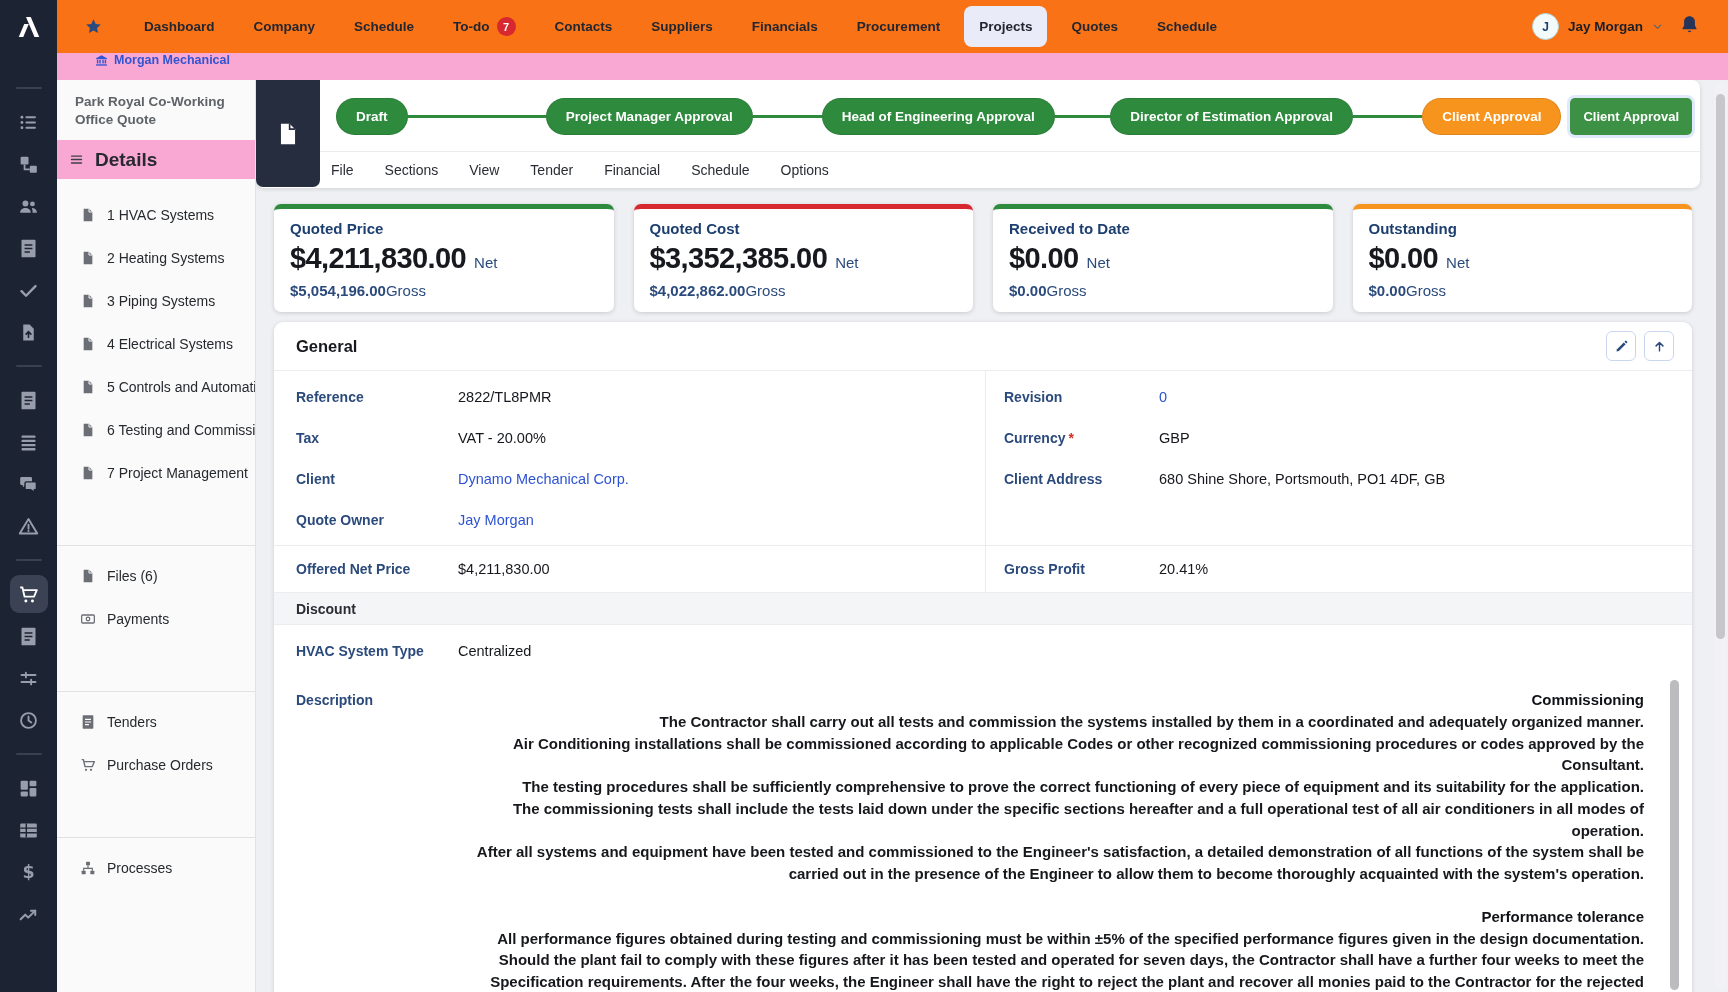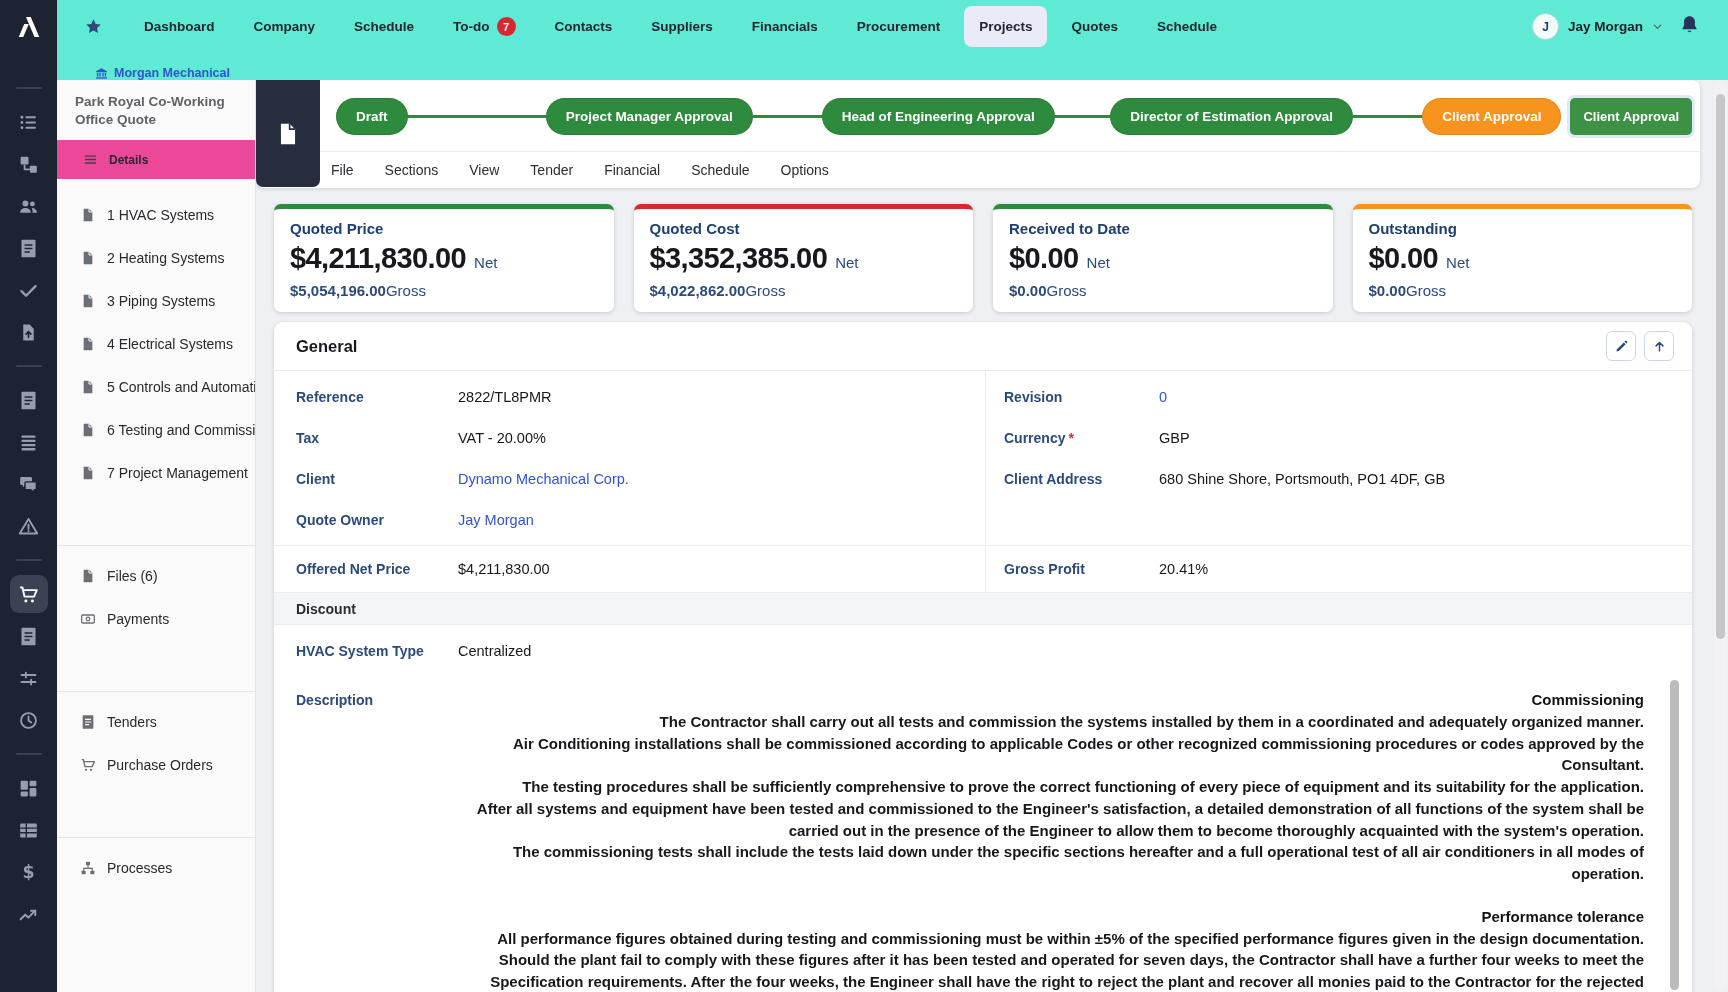--- a/index.html
+++ b/index.html
@@ -6,54 +6,54 @@
   html,body { width:1728px; height:992px; }
   body {
     position:relative; overflow:hidden; background:#eff0f3;
     font-family:"Liberation Sans", sans-serif; color:#17191f;
     -webkit-font-smoothing:antialiased;
   }
   .icon { display:inline-flex; --bg:#ffffff; }
   .icon svg { display:block; }
 
   
-  .topbar { position:absolute; left:0; top:0; width:1728px; height:53px; background:#5eead4; display:flex; align-items:center; z-index:40; }
+  .topbar { position:absolute; left:0; top:0; width:1728px; height:53px; background:#f97316; display:flex; align-items:center; z-index:40; }
   .logo-box { width:57px; height:53px; background:#1c2333; display:flex; align-items:center; justify-content:center; flex:none; }
   .logo-box svg { width:30px; height:30px; }
   .fav-btn { margin-left:27px; display:flex; color:#2c4a7c; }
   .fav-btn svg { width:19px; height:19px; }
   .primary-nav { display:flex; align-items:center; margin-left:26px; gap:9px; height:100%; }
   .nav-item { display:flex; align-items:center; gap:7px; padding:13px 15px; border-radius:8px; font-size:13.5px; font-weight:600; color:#23262e; cursor:pointer; white-space:nowrap; }
   .nav-item.active { background:#e9ecf8; }
   .nav-badge { width:19px; height:19px; border-radius:50%; background:#d7282f; color:#fff; font-size:11px; font-weight:700; display:flex; align-items:center; justify-content:center; }
   .topbar-right { margin-left:auto; display:flex; align-items:center; gap:16px; padding-right:28px; }
   .user-menu { display:flex; align-items:center; gap:9px; cursor:pointer; }
   .avatar { width:27px; height:27px; border-radius:50%; background:#f3fafa; border:1px solid #b5d6d6; color:#1d3f70; font-size:12px; font-weight:700; display:flex; align-items:center; justify-content:center; }
   .user-name { font-size:13.5px; font-weight:600; color:#1b1e26; }
   .chev { color:#5c6068; } .chev svg { width:11px; height:11px; }
   .bell-btn { color:#27345a; cursor:pointer; } .bell-btn svg { width:21px; height:21px; }
 
   
-  .crumbbar { position:absolute; left:57px; top:53px; width:1671px; height:27px; background:#5eead4; display:flex; align-items:flex-end; padding-left:38px; z-index:30; }
+  .crumbbar { position:absolute; left:57px; top:53px; width:1671px; height:27px; background:#f9a8d4; display:flex; align-items:flex-start; padding-left:38px; z-index:30; }
   .crumb-link { display:flex; align-items:center; gap:6px; color:#3354d1; font-size:12.5px; font-weight:600; cursor:pointer; }
   .crumb-link svg { width:13px; height:13px; }
 
   
   .rail { position:absolute; left:0; top:53px; width:57px; height:939px; background:#1c2333; display:flex; flex-direction:column; align-items:center; padding-top:22px; z-index:35; }
   .rail-divider { width:26px; height:2px; border-radius:1px; background:#394050; margin:12px 0; flex:none; }
   .rail-btn { width:38px; height:38px; margin:2px 0; border-radius:9px; display:flex; align-items:center; justify-content:center; color:#989dab; cursor:pointer; flex:none; }
   .rail-btn .icon { --bg:#1c2333; }
   .rail-btn svg { width:21px; height:21px; }
   .rail-btn.active { background:#3b4253; color:#fff; }
   .rail-btn.active .icon { --bg:#3b4253; }
 
   
   .sidebar { position:absolute; left:57px; top:80px; width:199px; height:912px; background:#fafafa; border-right:1px solid #e3e3e5; z-index:20; overflow:hidden; }
   .side-title { padding:13px 14px 12px 18px; font-size:13.5px; line-height:1.3; font-weight:600; color:#5f6368; }
-  .details-row { height:39px; background:#ec4899; display:flex; align-items:center; padding-left:26px; gap:11px; font-size:12px; font-weight:600; color:#26292f; cursor:pointer; }
+  .details-row { height:39px; background:#f9a8d4; display:flex; align-items:center; padding-left:12px; gap:11px; font-size:19px; font-weight:600; color:#26292f; cursor:pointer; }
   .details-row .icon { color:#3c3f45; --bg:#e7e7e8; } .details-row svg { width:15px; height:15px; }
   .side-group { padding:8px 0; }
   .side-group.bordered { border-top:1px solid #e2e2e4;margin-top:43px; }
   .side-group.first { margin-top:6px; }
   .side-item { height:43px; display:flex; align-items:center; padding-left:23px; gap:11px; font-size:14px; font-weight:500; color:#26292e; white-space:nowrap; overflow:hidden; cursor:pointer; }
   .side-item .icon { color:#6b6e74; --bg:#fafafa; flex:none; }
   .side-item svg { width:16px; height:16px; }
 
   
   .doc-tab { position:absolute; left:256px; top:80px; width:64px; height:107px; background:#262d3e; border-radius:0 0 7px 7px; display:flex; align-items:center; justify-content:center; z-index:12; cursor:pointer; }
@@ -655,22 +655,22 @@
     <span class="fvalue">Centralized</span>
   </div>
   <div class="desc-zone">
     <span class="desc-label">Description</span>
     <div class="desc-body" id="desc-body">
         <div class="desc-block">
           <div class="desc-h">Commissioning</div>
           <p class="desc-p">The Contractor shall carry out all tests and commission the systems installed by them in a coordinated and adequately organized manner.</p>
           <p class="desc-p">Air Conditioning installations shall be commissioned according to applicable Codes or other recognized commissioning procedures or codes approved by the Consultant.</p>
           <p class="desc-p">The testing procedures shall be sufficiently comprehensive to prove the correct functioning of every piece of equipment and its suitability for the application.</p>
+          <p class="desc-p">The commissioning tests shall include the tests laid down under the specific sections hereafter and a full operational test of all air conditioners in all modes of operation.</p>
           <p class="desc-p">After all systems and equipment have been tested and commissioned to the Engineer's satisfaction, a detailed demonstration of all functions of the system shall be carried out in the presence of the Engineer to allow them to become thoroughly acquainted with the system's operation.</p>
-          <p class="desc-p">The commissioning tests shall include the tests laid down under the specific sections hereafter and a full operational test of all air conditioners in all modes of operation.</p>
         </div>
         <div class="desc-block">
           <div class="desc-h">Performance tolerance</div>
           <p class="desc-p">All performance figures obtained during testing and commissioning must be within ±5% of the specified performance figures given in the design documentation. Should the plant fail to comply with these figures after it has been tested and operated for seven days, the Contractor shall have a further four weeks to meet the Specification requirements. After the four weeks, the Engineer shall have the right to reject the plant and recover all monies paid to the Contractor for the rejected plant.</p>
         </div>
         <div class="desc-block">
           <div class="desc-h">Maintenance and servicing</div>
         </div>
       </div>
   </div>

